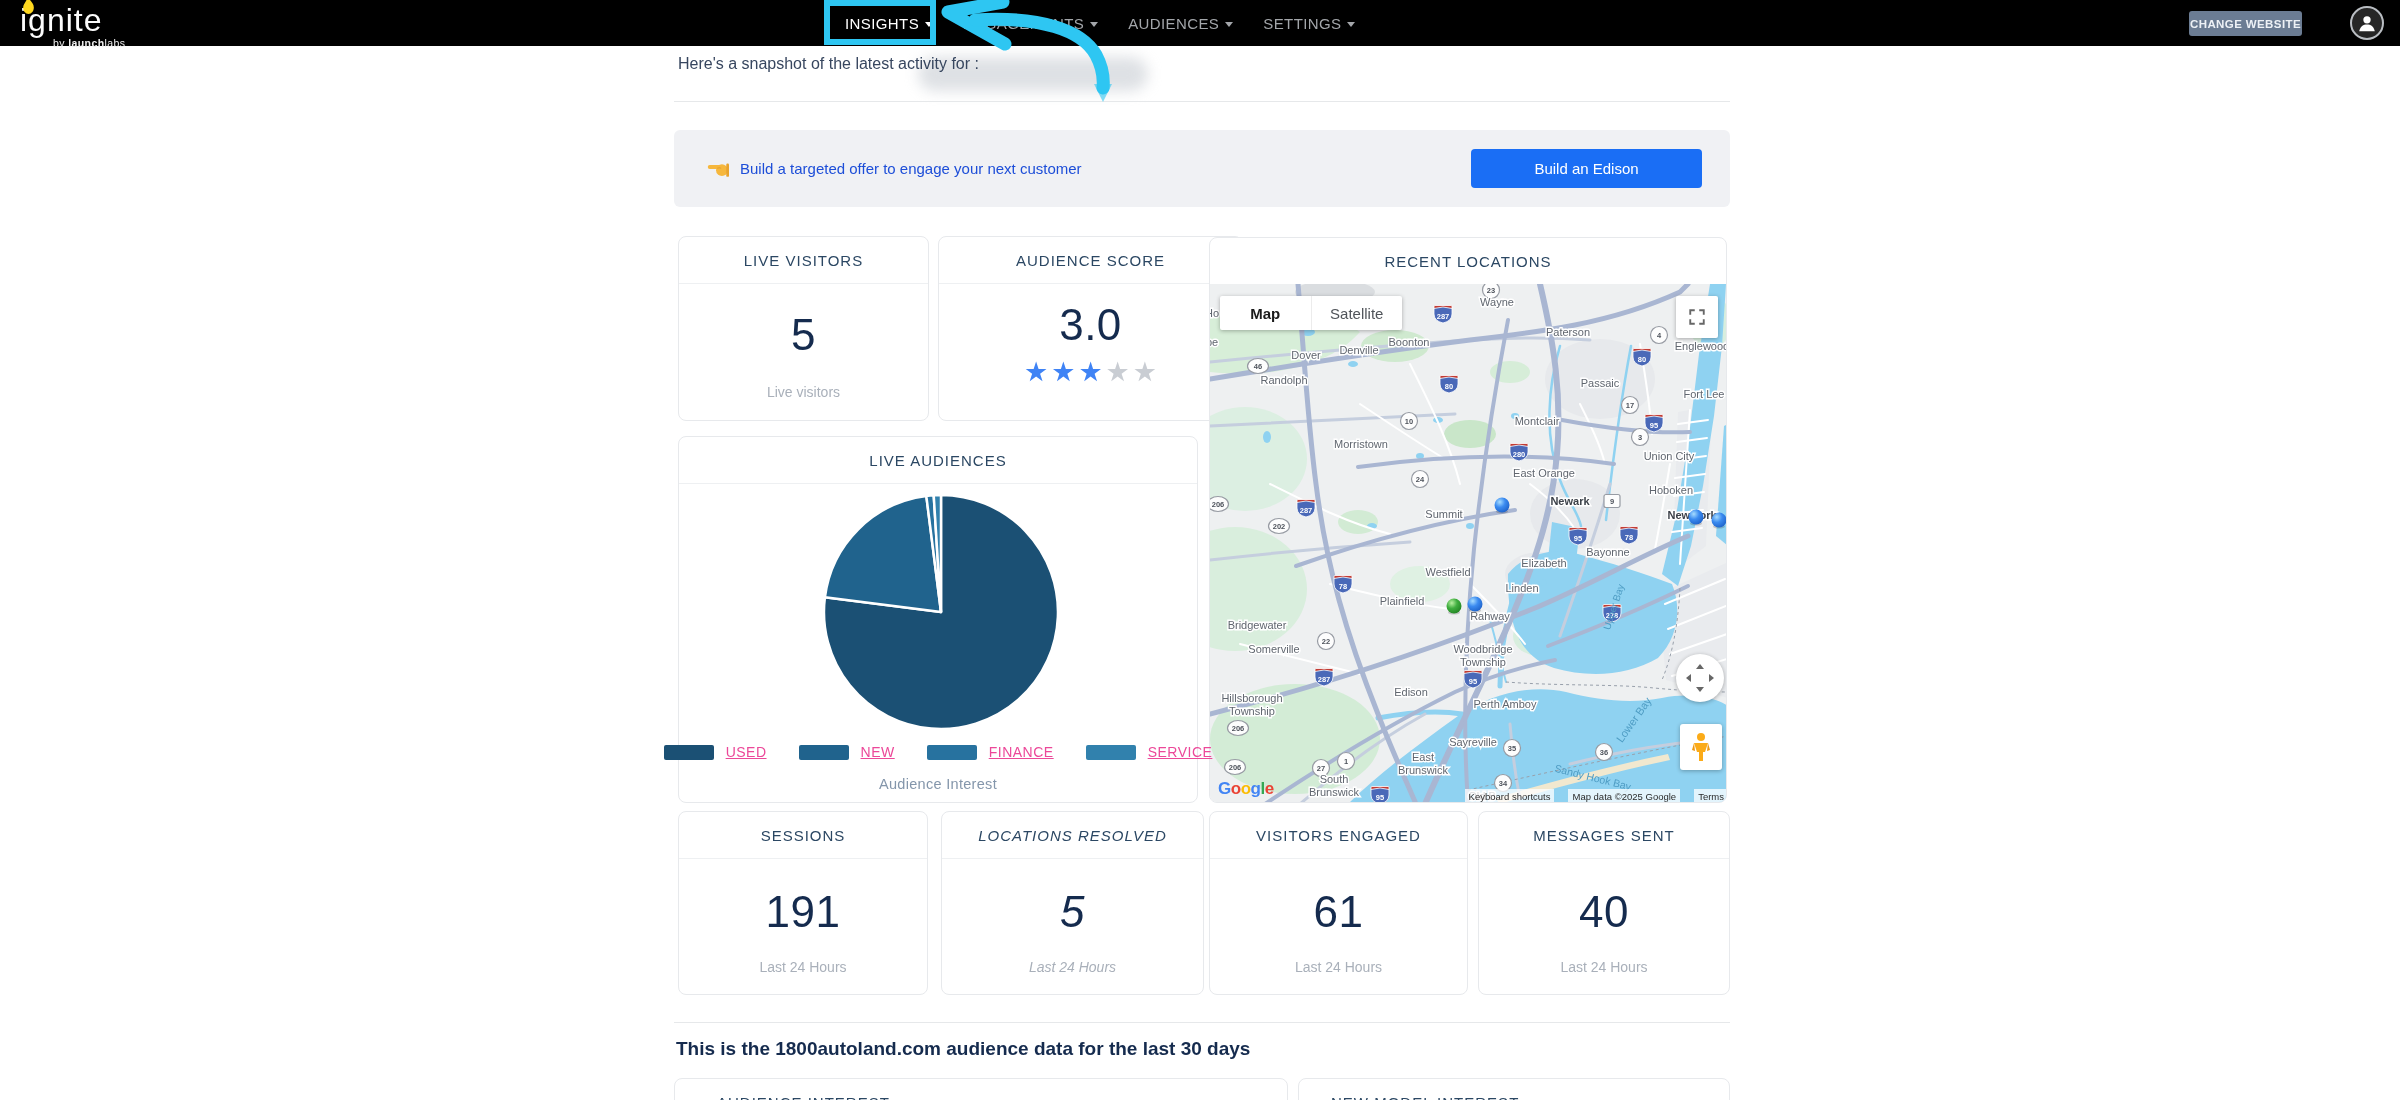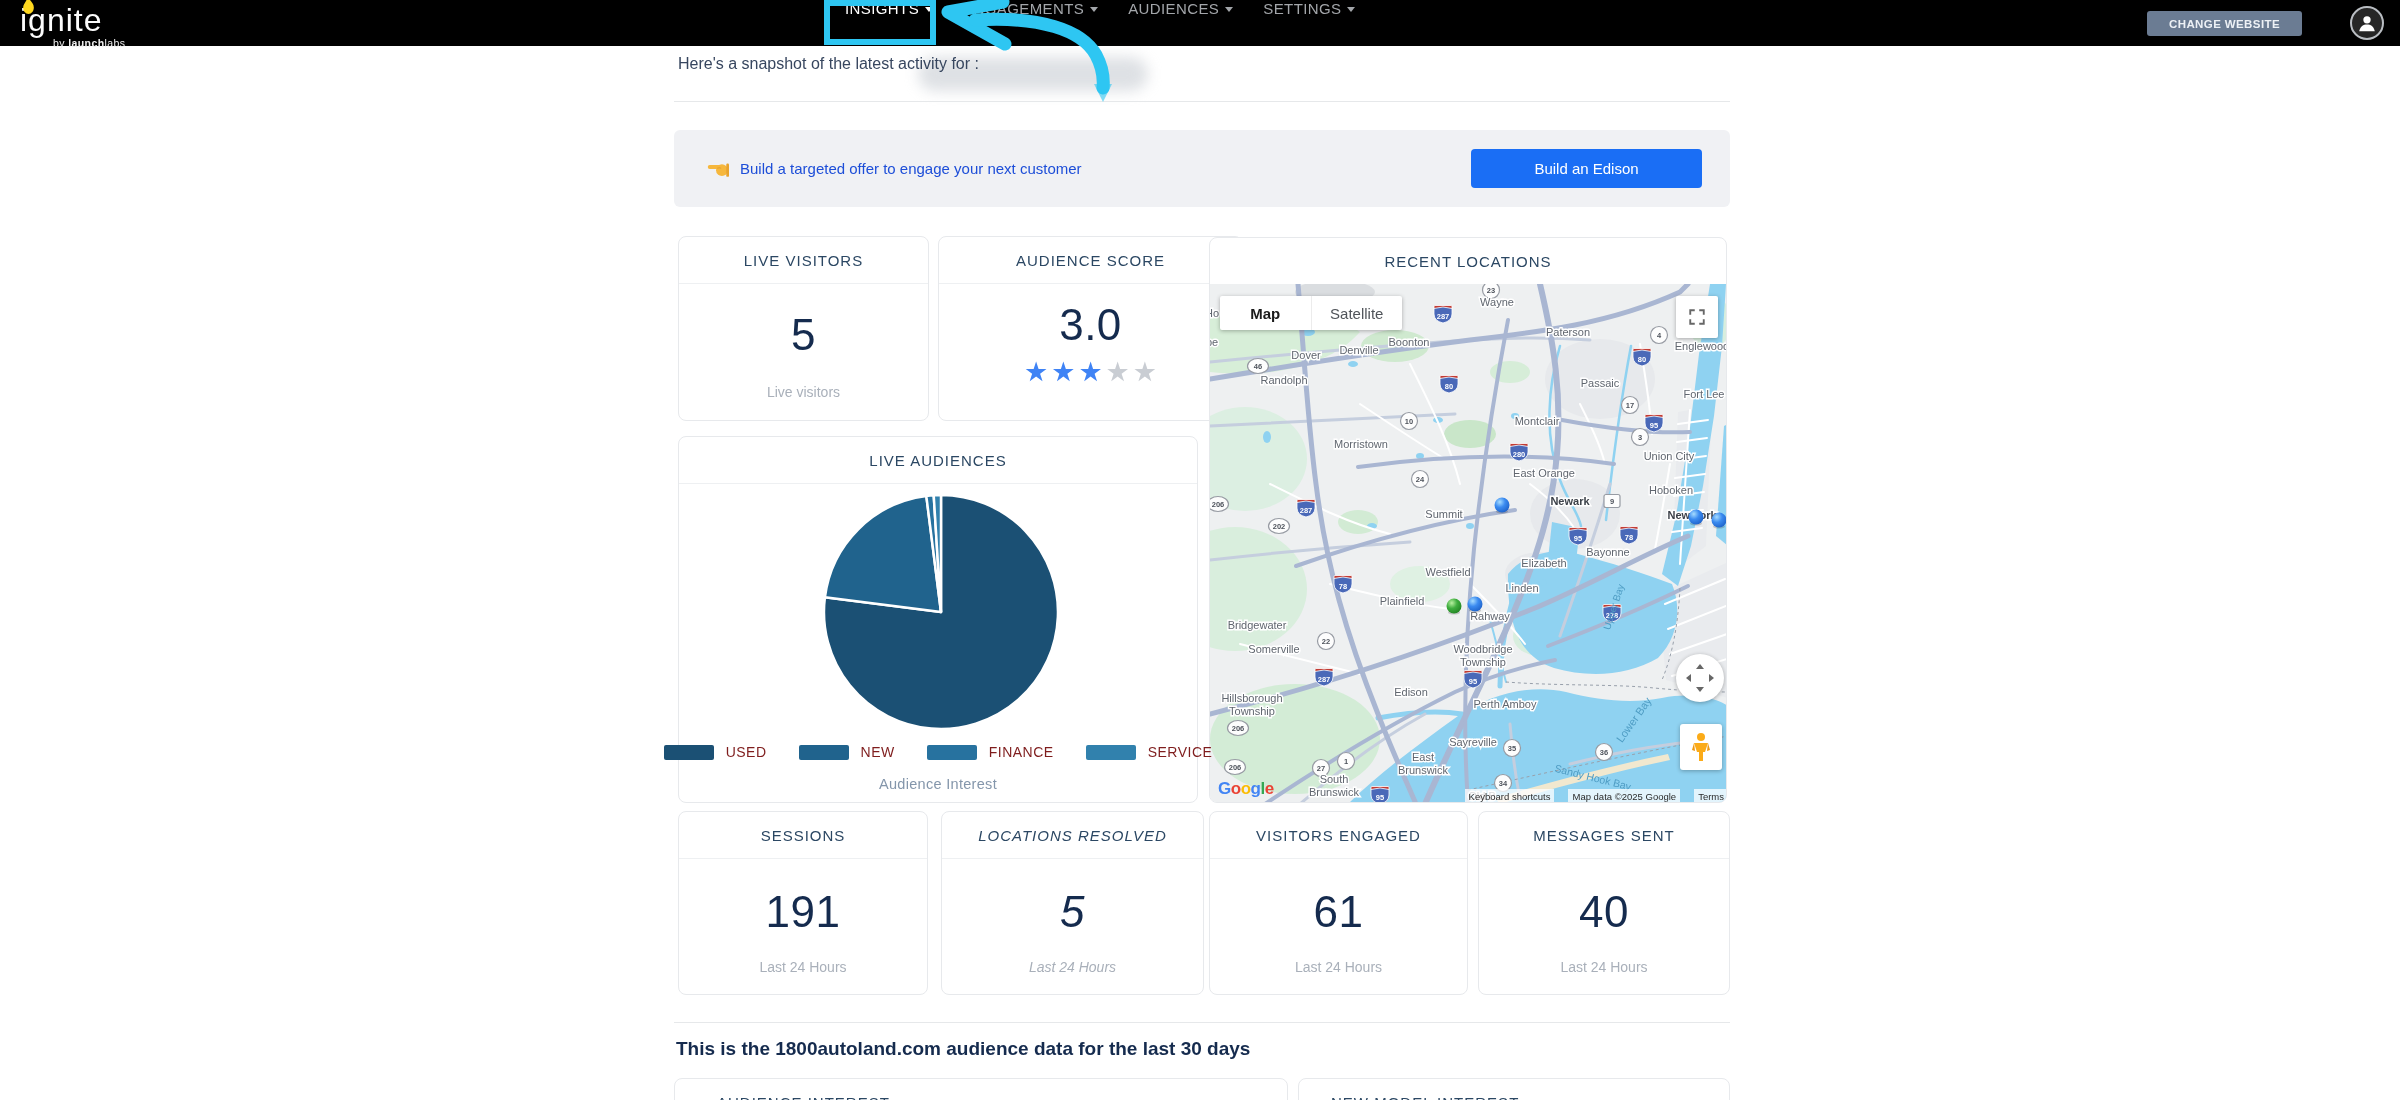--- a/index.html
+++ b/index.html
@@ -7,25 +7,25 @@
        font-family:"Liberation Sans",sans-serif;position:relative;}
   .page{position:absolute;inset:0;}
 
   
   .navbar{position:absolute;left:0;top:0;width:2400px;height:46px;background:#000;}
   .logo{position:absolute;left:20px;top:2px;width:150px;height:46px;color:#fcfcfc;}
   .logo-text{font-size:32px;font-weight:400;letter-spacing:1px;line-height:36px;}
   .flame{position:absolute;left:2px;top:-4px;}
   .byline{position:absolute;left:33px;top:35px;font-size:10.5px;color:#efefef;letter-spacing:.4px;white-space:nowrap;}
   .byline b{font-weight:700;}
-  .nav-menu{position:absolute;left:845px;top:0;height:46px;display:flex;align-items:flex-start;gap:30px;}
+  .nav-menu{position:absolute;left:845px;top:0;height:46px;display:flex;align-items:center;gap:30px;}
   .nav-item{font-size:15px;font-weight:500;letter-spacing:.4px;color:#a3a6aa;display:flex;align-items:center;gap:6px;white-space:nowrap;cursor:pointer;}
   .nav-item.active{color:#ffffff;}
   .caret{width:0;height:0;border-left:4px solid transparent;border-right:4px solid transparent;border-top:5px solid currentColor;margin-top:2px;}
-  .change-btn{position:absolute;right:98px;top:11px;height:25px;padding:0 22px;background:#6b7c93;border:none;border-radius:3px;color:#edf1f6;font-size:11.5px;font-weight:700;letter-spacing:.4px;font-family:inherit;cursor:pointer;}
+  .change-btn{position:absolute;right:98px;top:11px;height:25px;padding:0 1px;background:#6b7c93;border:none;border-radius:3px;color:#edf1f6;font-size:11.5px;font-weight:700;letter-spacing:.4px;font-family:inherit;cursor:pointer;}
   .avatar{position:absolute;right:16px;top:6px;width:34px;height:34px;border-radius:50%;background:#262626;border:2px solid #b9bdc2;box-sizing:border-box;display:flex;align-items:center;justify-content:center;cursor:pointer;}
 
   
   .hl-box{position:absolute;left:824px;top:0;width:112px;height:45px;border:6px solid #2ec6f2;box-sizing:border-box;z-index:40;}
   .anno-arrow{position:absolute;left:900px;top:0;width:260px;height:120px;z-index:50;pointer-events:none;}
 
   
   .snapshot{position:absolute;left:678px;top:55px;font-size:16px;color:#37465f;}
   .blur-blob{position:absolute;left:918px;top:57px;width:230px;height:34px;background:#c3c8cf;opacity:.55;filter:blur(7px);border-radius:17px;}
   .divider{position:absolute;left:674px;width:1056px;height:1px;background:#e6e8ea;}
@@ -53,21 +53,21 @@
   
   #stat-0{left:678px;top:811px;width:250px;height:184px;}
   #stat-1{left:941px;top:811px;width:263px;height:184px;font-style:italic;}
   #stat-2{left:1209px;top:811px;width:259px;height:184px;}
   #stat-3{left:1478px;top:811px;width:252px;height:184px;}
 
   
   .legend{display:flex;justify-content:center;align-items:center;gap:32px;margin-top:10px;}
   .legend-item{display:flex;align-items:center;gap:12px;}
   .legend-swatch{width:50px;height:15px;border-radius:2px;}
-  .legend-label{font-size:14px;color:#7f1d1d;letter-spacing:.5px;}
+  .legend-label{font-size:14px;color:#ec4899;letter-spacing:.5px;text-decoration:underline;}
   .chart-caption{text-align:center;font-size:14.5px;color:#8496ab;margin-top:16px;letter-spacing:.3px;}
 
   
   .map-wrap{position:absolute;left:0;top:46px;width:518px;height:520px;background:#eef0f1;overflow:hidden;}
   .mt-ctl{position:absolute;left:10px;top:12px;width:182px;height:34px;background:#fff;border-radius:2px;box-shadow:0 1px 4px rgba(0,0,0,.3);display:flex;z-index:6;}
   .mt-btn{flex:1;display:flex;align-items:center;justify-content:center;font-size:15px;color:#50545a;cursor:pointer;}
   .mt-btn.sel{font-weight:700;color:#1b1b1b;border-right:1px solid #ececec;}
   .fs-btn{position:absolute;right:10px;top:12px;width:42px;height:42px;background:#fff;border-radius:2px;box-shadow:0 1px 4px rgba(0,0,0,.3);display:flex;align-items:center;justify-content:center;z-index:6;cursor:pointer;}
   .pan-ctl{position:absolute;left:466px;top:370px;width:48px;height:48px;border-radius:50%;background:#fff;box-shadow:0 1px 4px rgba(0,0,0,.3);z-index:6;cursor:pointer;}
   .pegman{position:absolute;left:470px;top:440px;width:42px;height:46px;background:#fff;border-radius:3px;box-shadow:0 1px 4px rgba(0,0,0,.3);display:flex;align-items:center;justify-content:center;z-index:6;cursor:pointer;}

